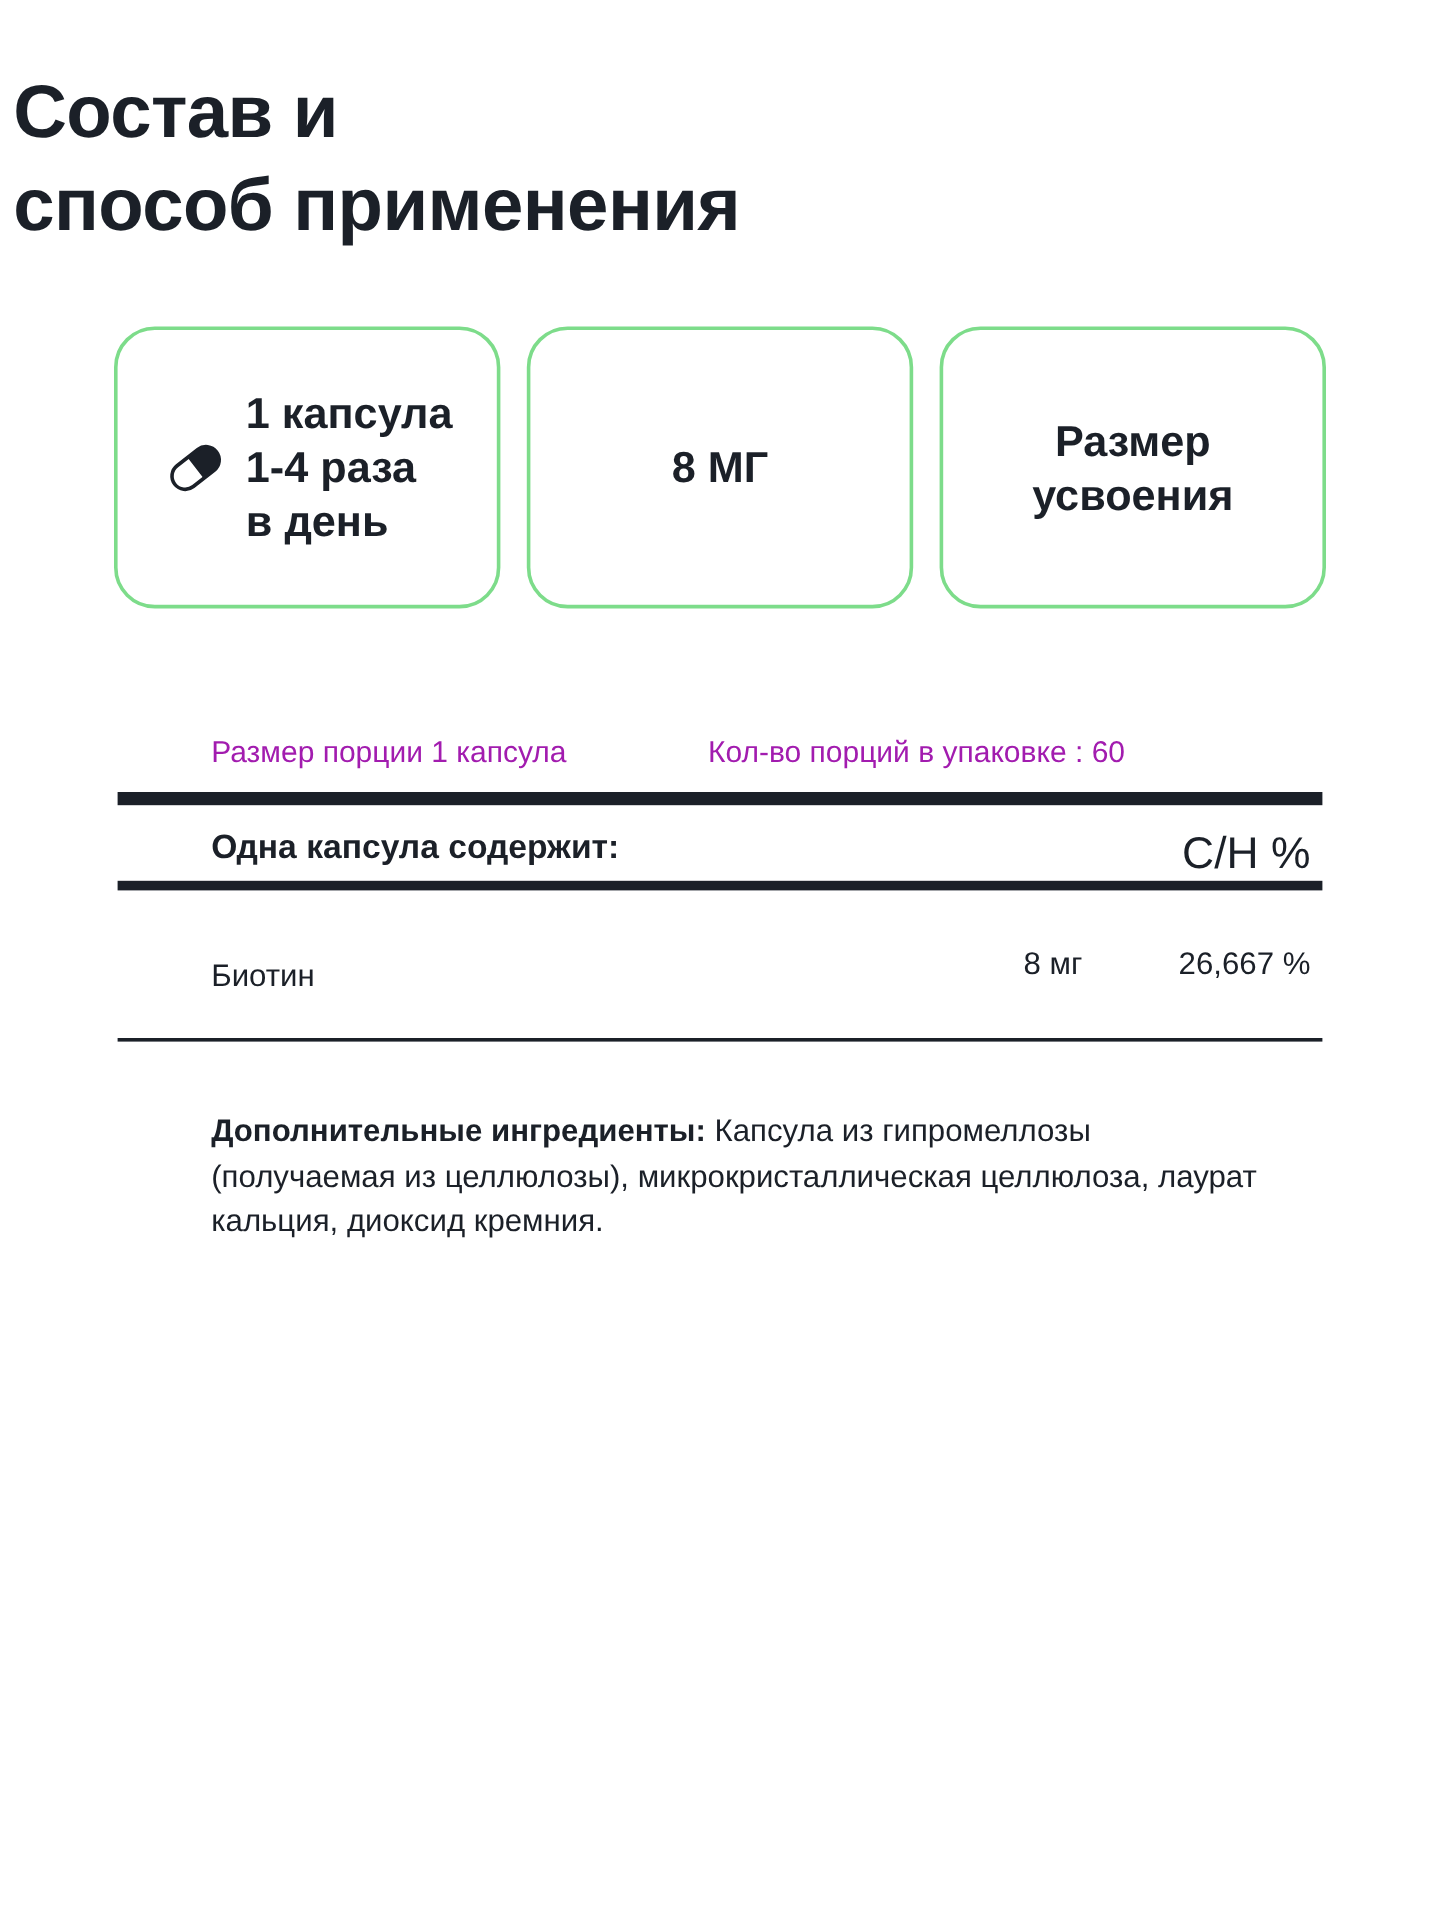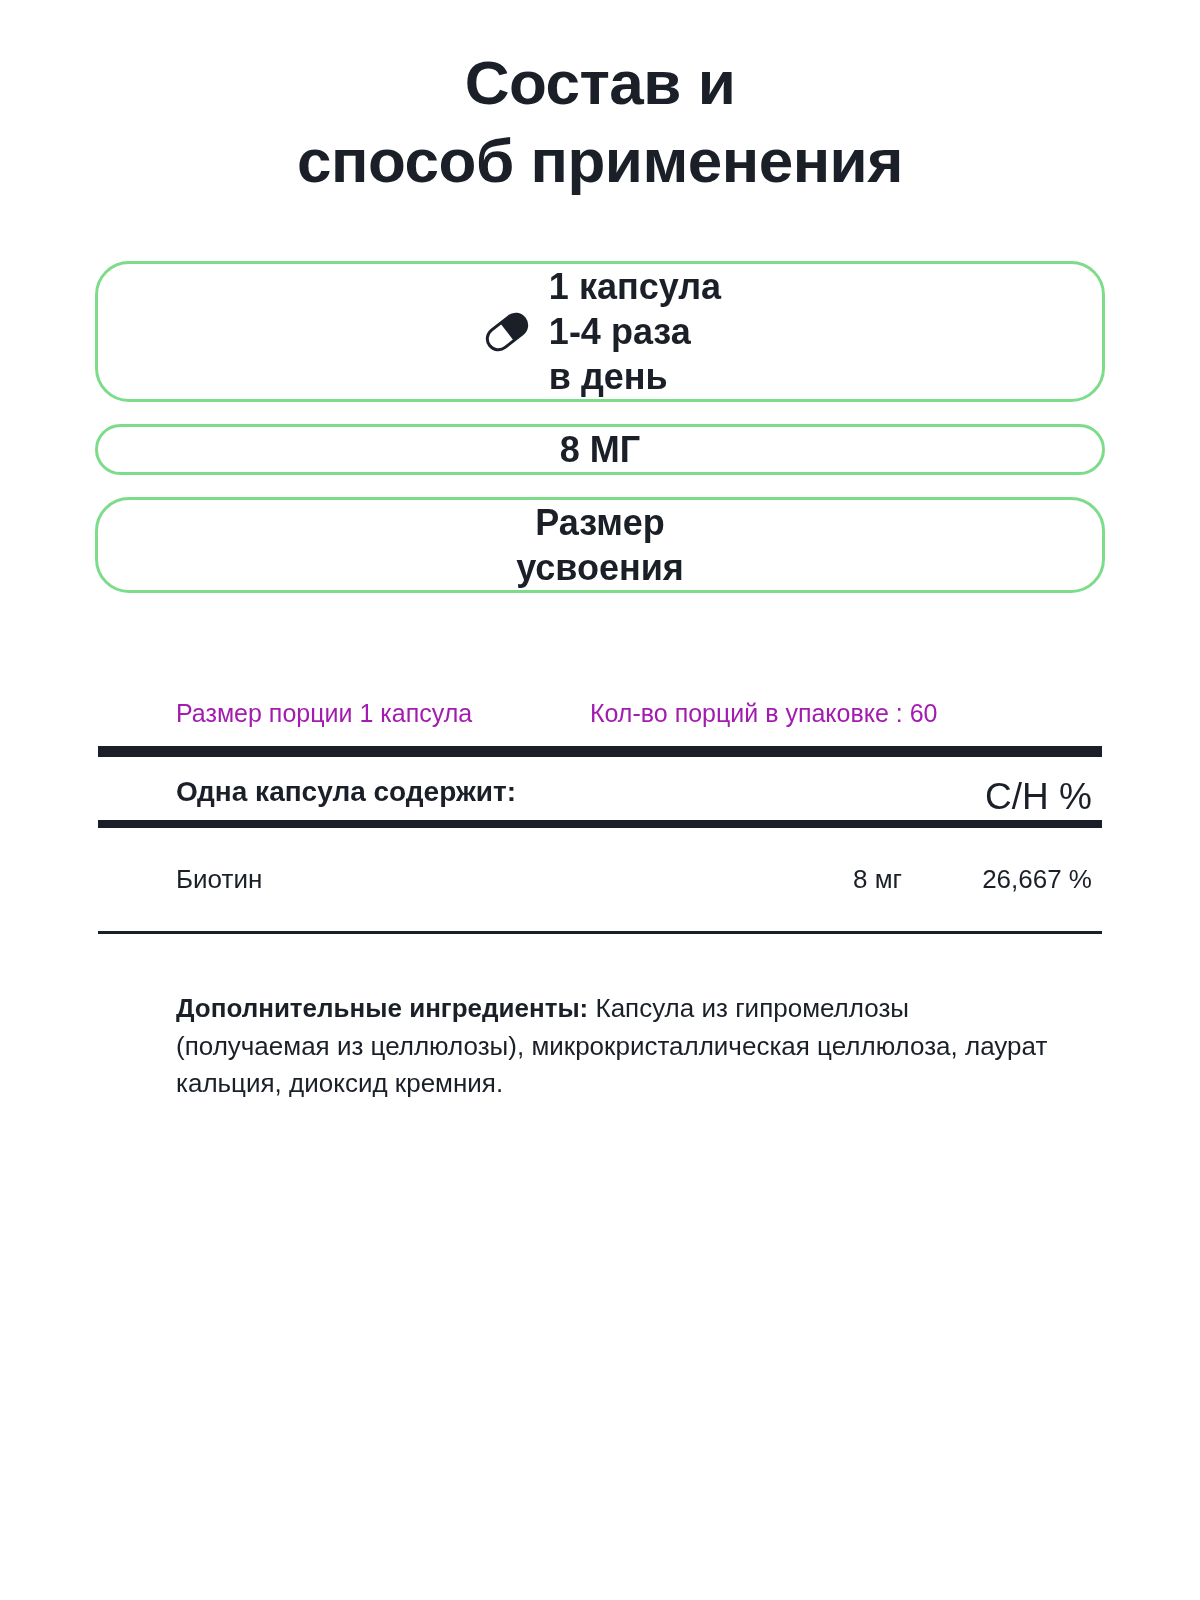--- a/index.html
+++ b/index.html
@@ -19,40 +19,38 @@
   .page {
     width: 1200px;
     height: 1600px;
     box-sizing: border-box;
     padding: 0;
     position: relative;
   }
 
   
   .title {
-    text-align: center;
     font-size: 62px;
     font-weight: 700;
     line-height: 1.25;
     letter-spacing: -0.5px;
     color: #1b2028;
-    margin: 0;
+    margin: 11px;
     padding-top: 44px;
   }
   .title .line {
     display: block;
   }
 
   
   .cards {
     display: flex;
     justify-content: space-between;
     gap: 22px;
     margin: 62px 95px 0 95px;
-    flex-direction: column;
   }
   .card {
     flex: 1 1 0;
     border: 3px solid #7ddc8a;
     border-radius: 34px;
     height: 235px;
     box-sizing: border-box;
     display: flex;
     align-items: center;
     justify-content: center;
@@ -136,20 +134,21 @@
     font-weight: 400;
   }
   .facts-row {
     display: flex;
     align-items: center;
     padding: 36px 10px 36px 78px;
   }
   .nutrient-name {
     flex: 1;
     font-size: 26px;
+    margin-top: 20px;
   }
   .nutrient-amount {
     width: 180px;
     text-align: right;
     font-size: 26px;
   }
   .nutrient-dv {
     width: 190px;
     text-align: right;
     font-size: 26px;

